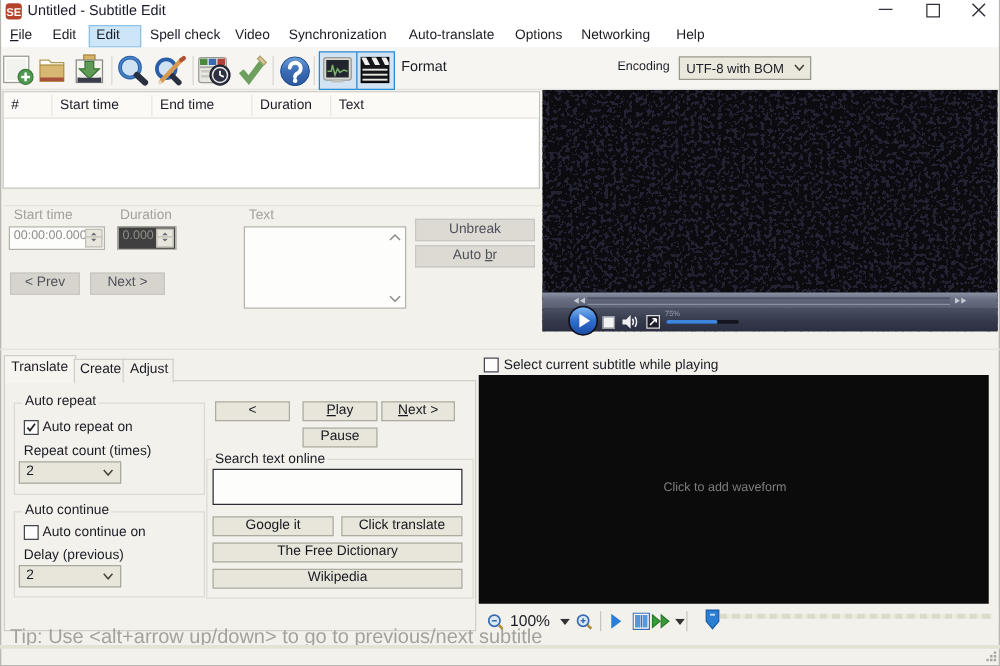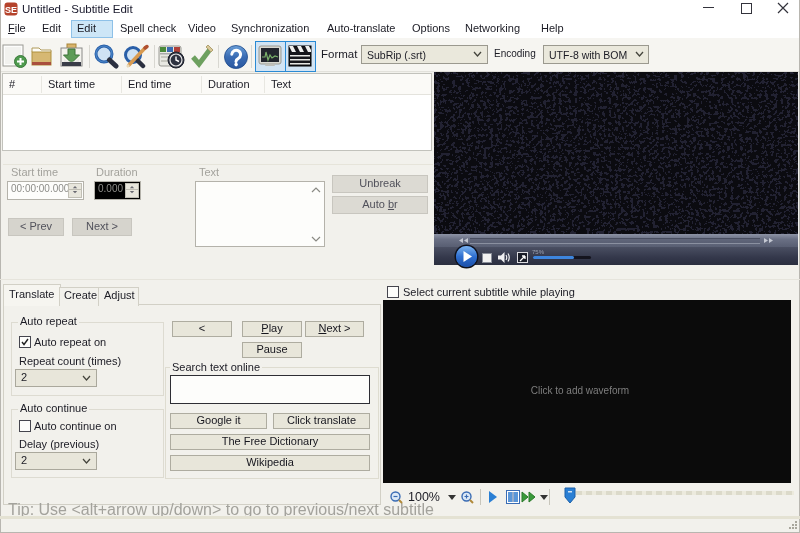--- a/index.html
+++ b/index.html
@@ -128,26 +128,20 @@
   <path d="M1 2 L5 2 L8 8 L4 8 Z M9 2 L13 2 L16 8 L12 8 Z M17 2 L21 2 L23 6 L23 8 L20 8 Z" fill="#f0f0ee"></path>
   <rect x="2" y="11" width="20" height="1.5" fill="#e8e8e4"></rect>
   <rect x="2" y="15" width="20" height="1.5" fill="#e8e8e4"></rect>
   <rect x="2" y="19" width="20" height="1.5" fill="#e8e8e4"></rect>
 </svg>
 <div class="a" style="left:89px;top:45px;width:1px;height:23px;background:#d8d7d1"></div>
 <div class="a" style="left:154px;top:45px;width:1px;height:23px;background:#d8d7d1"></div>
 <div class="a" style="left:218px;top:45px;width:1px;height:23px;background:#d8d7d1"></div>
 <div class="a" style="left:251px;top:45px;width:1px;height:23px;background:#d8d7d1"></div>
 <div class="a" style="left:321px;top:48px;font-size:11.5px">Format</div>
-<div class="combo" style="left:361px;top:45px;width:125px;height:17px">
-  <span style="position:absolute;left:5px;top:2.5px;font-size:10.5px">SubRip (.srt)</span>
-  <svg style="position:absolute;right:5px;top:5px" width="9" height="7">
-        <path d="M1 1 L4.5 5 L8 1" stroke="#44443c" stroke-width="1.3" fill="none"></path>
-      </svg>
-</div>
 <div class="a" style="left:494px;top:48px;font-size:10px">Encoding</div>
 <div class="combo" style="left:543px;top:45px;width:104px;height:17px">
   <span style="position:absolute;left:5px;top:2.5px;font-size:10.5px">UTF-8 with BOM</span>
   <svg style="position:absolute;right:4px;top:5px" width="9" height="7">
         <path d="M1 1 L4.5 5 L8 1" stroke="#44443c" stroke-width="1.3" fill="none"></path>
       </svg>
 </div>
 
 <div class="a" style="left:2px;top:73px;width:428px;height:76px;background:#ffffff;border:1px solid #c2c2bc">
   <div style="position:absolute;left:0;top:0;width:100%;height:20px;background:#fbfaf7;border-bottom:1px solid #e4e3dd"></div>
@@ -171,21 +165,21 @@
           <path d="M5 1 L7.2 3.2 L2.8 3.2 Z" fill="#6a6a72"></path>
         </svg>
       </span>
   <span style="position:absolute;right:1px;bottom:1px;width:12px;height:7px;background:#e8e6dc;border:1px solid #c0beb4">
         <svg width="10" height="5" style="position:absolute;left:1px;top:0">
           <path d="M2.8 1 L7.2 1 L5 3.2 Z" fill="#6a6a72"></path>
         </svg>
       </span>
 </div>
 <div class="a glab" style="left:96px;top:166px">Duration</div>
-<div class="a" style="left:94px;top:181px;width:45px;height:17px;background:#000000;border:1px solid #b4b2aa">
+<div class="a" style="left:94px;top:181px;width:45px;height:17px;background:#404040;border:1px solid #b4b2aa">
   <span style="position:absolute;left:3px;top:1px;color:#8d8d89;font-size:10px">0.000</span>
   <span style="position:absolute;right:1px;top:1px;width:12px;height:7px;background:#e8e6dc;border:1px solid #c0beb4">
         <svg width="10" height="5" style="position:absolute;left:1px;top:1px">
           <path d="M5 1 L7.2 3.2 L2.8 3.2 Z" fill="#6a6a72"></path>
         </svg>
       </span>
   <span style="position:absolute;right:1px;bottom:1px;width:12px;height:7px;background:#e8e6dc;border:1px solid #c0beb4">
         <svg width="10" height="5" style="position:absolute;left:1px;top:0">
           <path d="M2.8 1 L7.2 1 L5 3.2 Z" fill="#6a6a72"></path>
         </svg>

